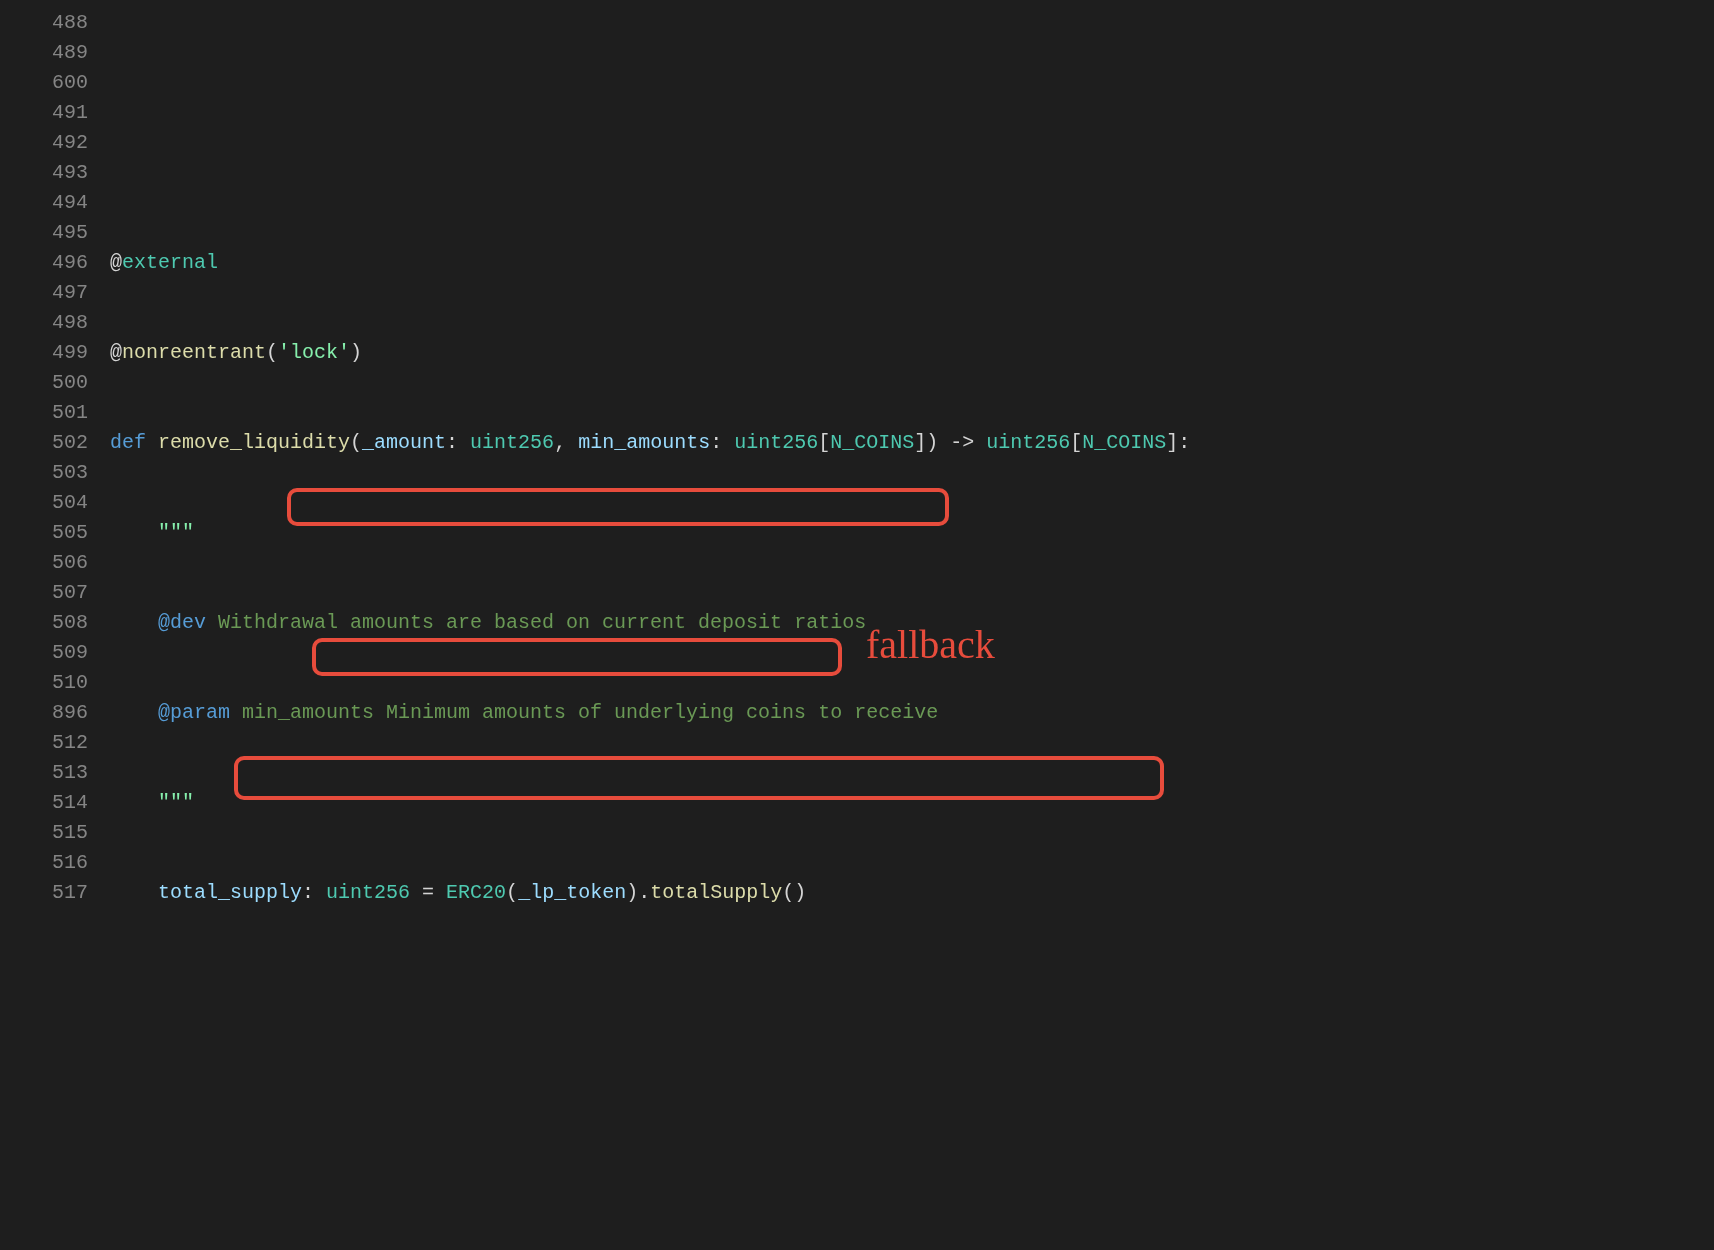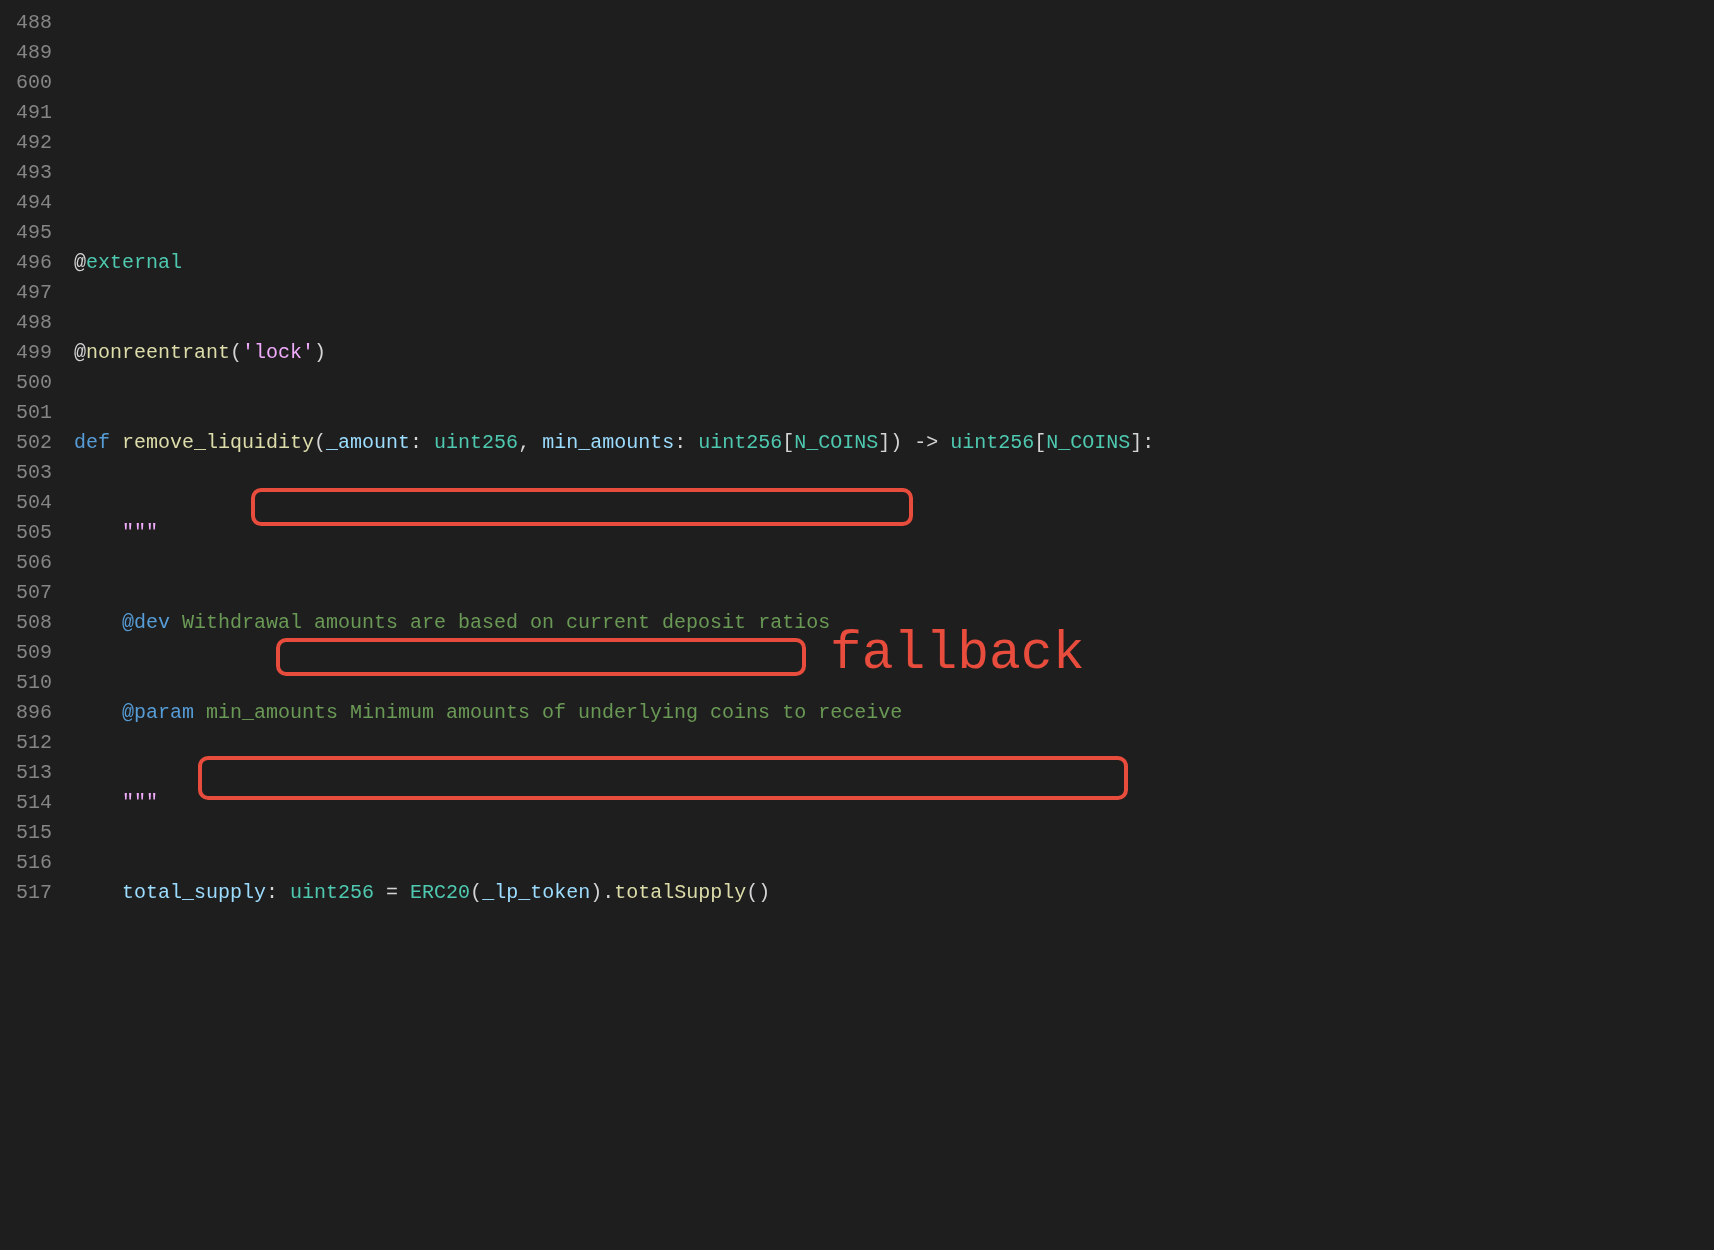--- a/index.html
+++ b/index.html
@@ -11,20 +11,21 @@
     line-height: 1.5;
     overflow: hidden;
     width: 1714px;
     height: 1250px;
     position: relative;
   }
   .editor {
     display: flex;
     width: 100%;
     height: 100%;
+    padding-left: 36px;
   }
   .gutter {
     background: #1e1e1e;
     color: #858585;
     text-align: right;
     padding: 8px 18px 8px 8px;
     user-select: none;
     min-width: 70px;
   }
   .gutter .ln {
@@ -38,39 +39,39 @@
     white-space: pre;
   }
   .code .line {
     height: 30px;
     line-height: 30px;
   }       
   .tok-kw  { color: #569cd6; }       
   .tok-fn  { color: #dcdcaa; }       
   .tok-type{ color: #4ec9b0; }       
   .tok-var { color: #9cdcfe; }       
-  .tok-str { color: #f0abfc; }       
+  .tok-str { color: #86efac; }       
   .tok-op  { color: #d4d4d4; }       
   .tok-pur { color: #c586c0; }       
   .tok-doc { color: #6a9955; }       
   .tok-self{ color: #569cd6; }
 
   .highlight-box {
     position: absolute;
     border: 4px solid #e74c3c;
     border-radius: 10px;
     pointer-events: none;
     background: transparent;
   }
   .annotation {
     position: absolute;
     color: #e74c3c;
-    font-size: 53px;
+    font-size: 40px;
     font-weight: 500;
-    font-family: Liberation Mono, monospace;
+    font-family: Liberation Serif, serif;
     pointer-events: none;
   }
 </style>
 </head>
 <body>
 
 <div class="editor">
   <div class="gutter">
     <div class="ln">488</div>
     <div class="ln">489</div>

